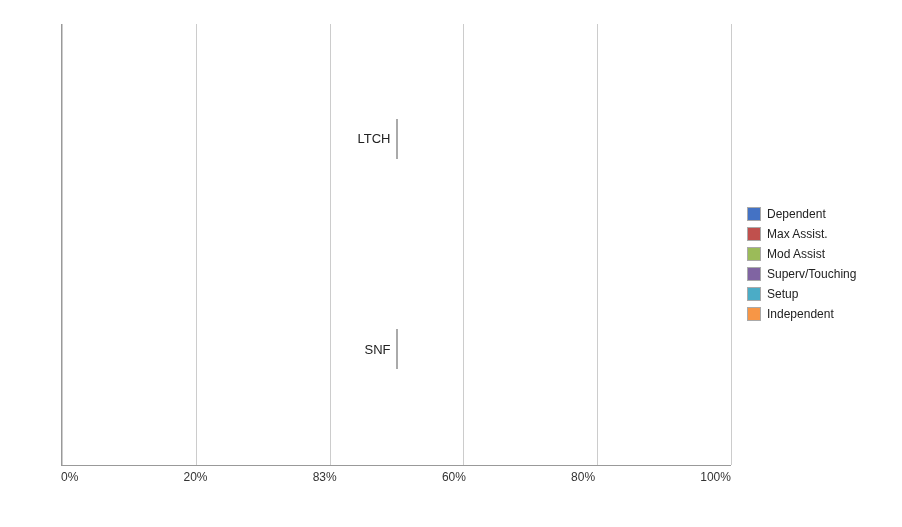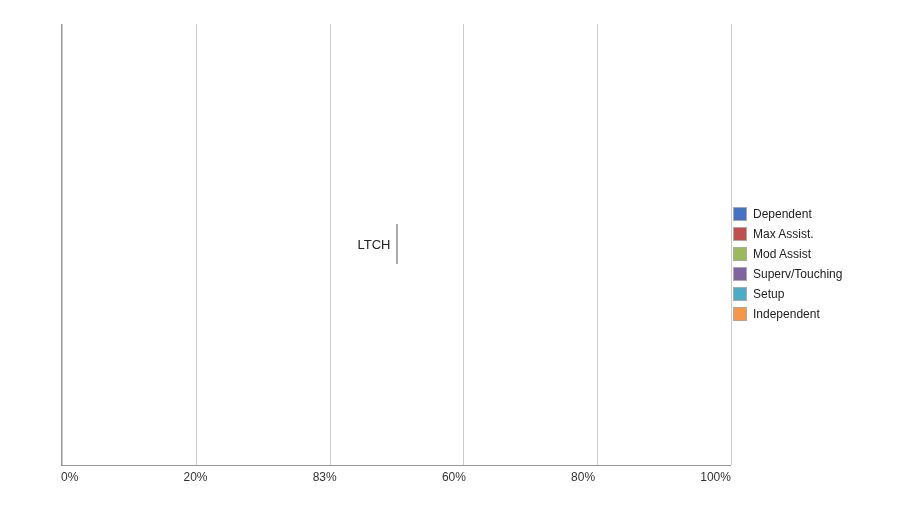--- a/index.html
+++ b/index.html
@@ -80,21 +80,21 @@
       width: 100%;
       position: relative;
     }
     .x-label {
       font-size: 12px;
       color: #333;
       text-align: center;
     }
     .legend {
       width: 160px;
-      padding-left: 2px;
+      padding-left: 16px;
       display: flex;
       flex-direction: column;
       justify-content: center;
       gap: 6px;
     }
     .legend-item {
       display: flex;
       flex-direction: row;
       align-items: center;
       gap: 6px;
@@ -129,20 +129,33 @@
             <div class="bar-segment" style="width: 10.5%; background-color: rgb(68, 114, 196);"></div>
             <div class="bar-segment" style="width: 3%; background-color: rgb(192, 80, 77);"></div>
             <div class="bar-segment" style="width: 4.5%; background-color: rgb(155, 187, 89);"></div>
             <div class="bar-segment" style="width: 5.5%; background-color: rgb(128, 100, 162);"></div>
             <div class="bar-segment" style="width: 2.5%; background-color: rgb(75, 172, 198);"></div>
             <div class="bar-segment" style="width: 14%; background-color: rgb(247, 150, 70);"></div>
             <div class="bar-segment" style="width: 53.5%; background-color: rgb(165, 165, 212);"></div>
             <div class="bar-segment" style="width: 6.5%; background-color: rgb(244, 185, 198);"></div>
           </div>
         </div>
+        <div class="bar-row">
+          <div class="bar-label">SNF</div>
+          <div class="bar-track">
+            <div class="bar-segment" style="width: 8%; background-color: rgb(68, 114, 196);"></div>
+            <div class="bar-segment" style="width: 4.5%; background-color: rgb(192, 80, 77);"></div>
+            <div class="bar-segment" style="width: 5.5%; background-color: rgb(155, 187, 89);"></div>
+            <div class="bar-segment" style="width: 6.5%; background-color: rgb(128, 100, 162);"></div>
+            <div class="bar-segment" style="width: 4%; background-color: rgb(75, 172, 198);"></div>
+            <div class="bar-segment" style="width: 22%; background-color: rgb(247, 150, 70);"></div>
+            <div class="bar-segment" style="width: 38%; background-color: rgb(165, 165, 212);"></div>
+            <div class="bar-segment" style="width: 11.5%; background-color: rgb(244, 185, 198);"></div>
+          </div>
+        </div>
       </div>
     <div class="x-axis-labels" id="x-axis-labels" style="width: 100%;">
     <span class="x-label">0%</span>
         <span class="x-label">20%</span>
         <span class="x-label">83%</span>
         <span class="x-label">60%</span>
         <span class="x-label">80%</span>
         <span class="x-label">100%</span>
       </div>
   </div>

